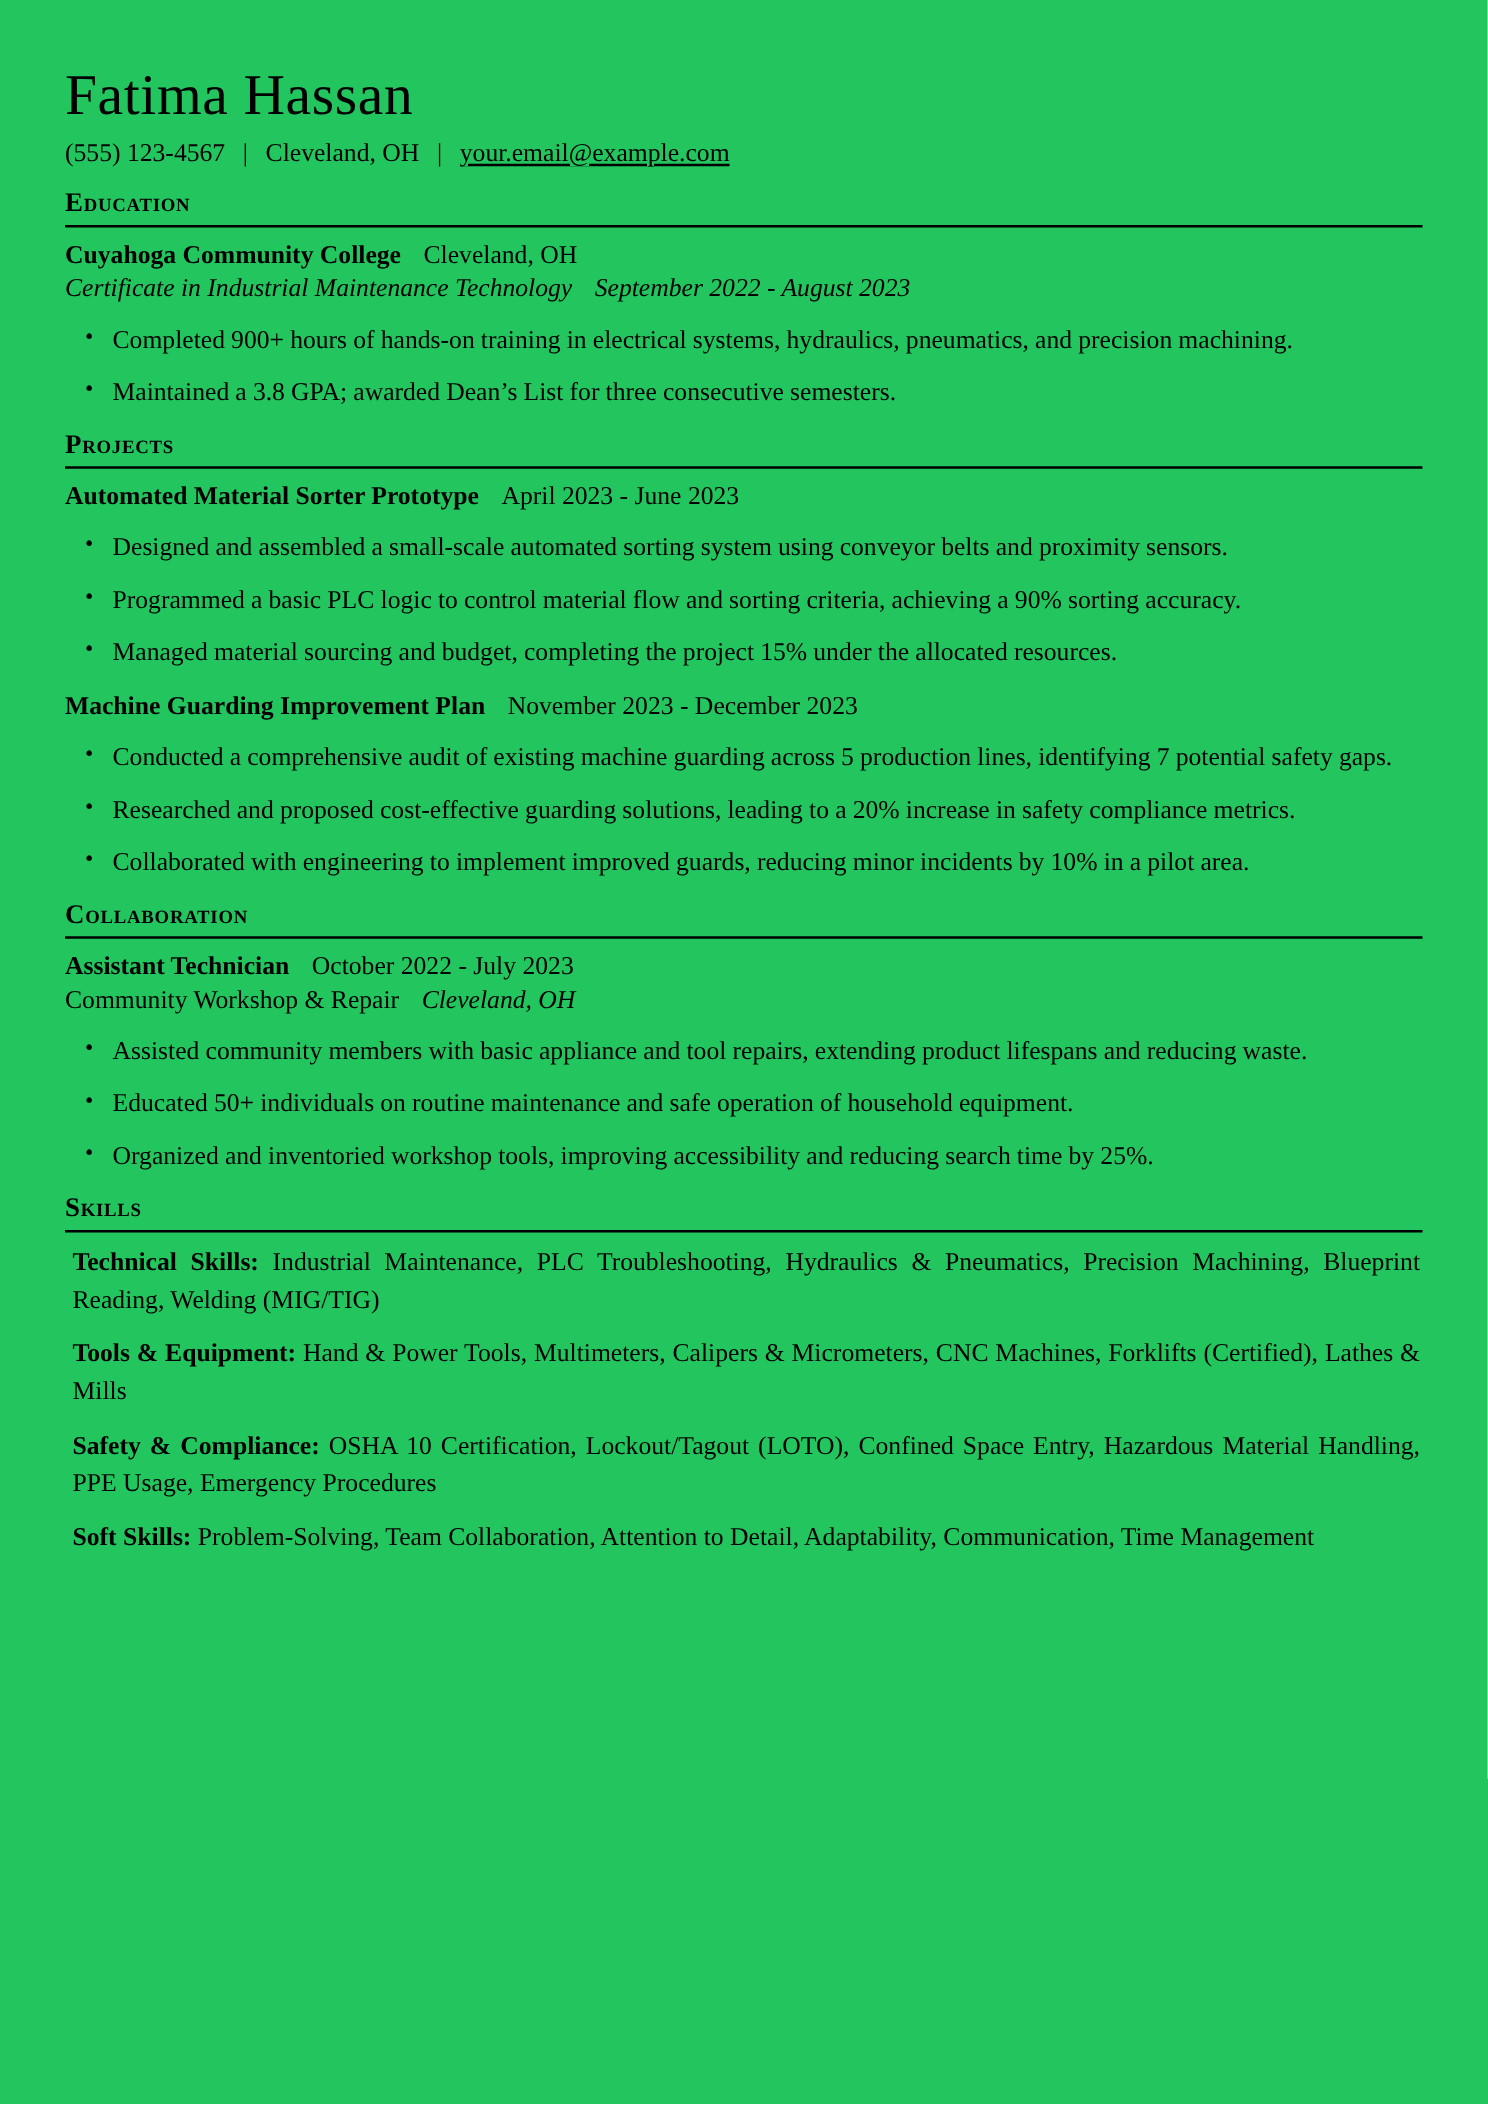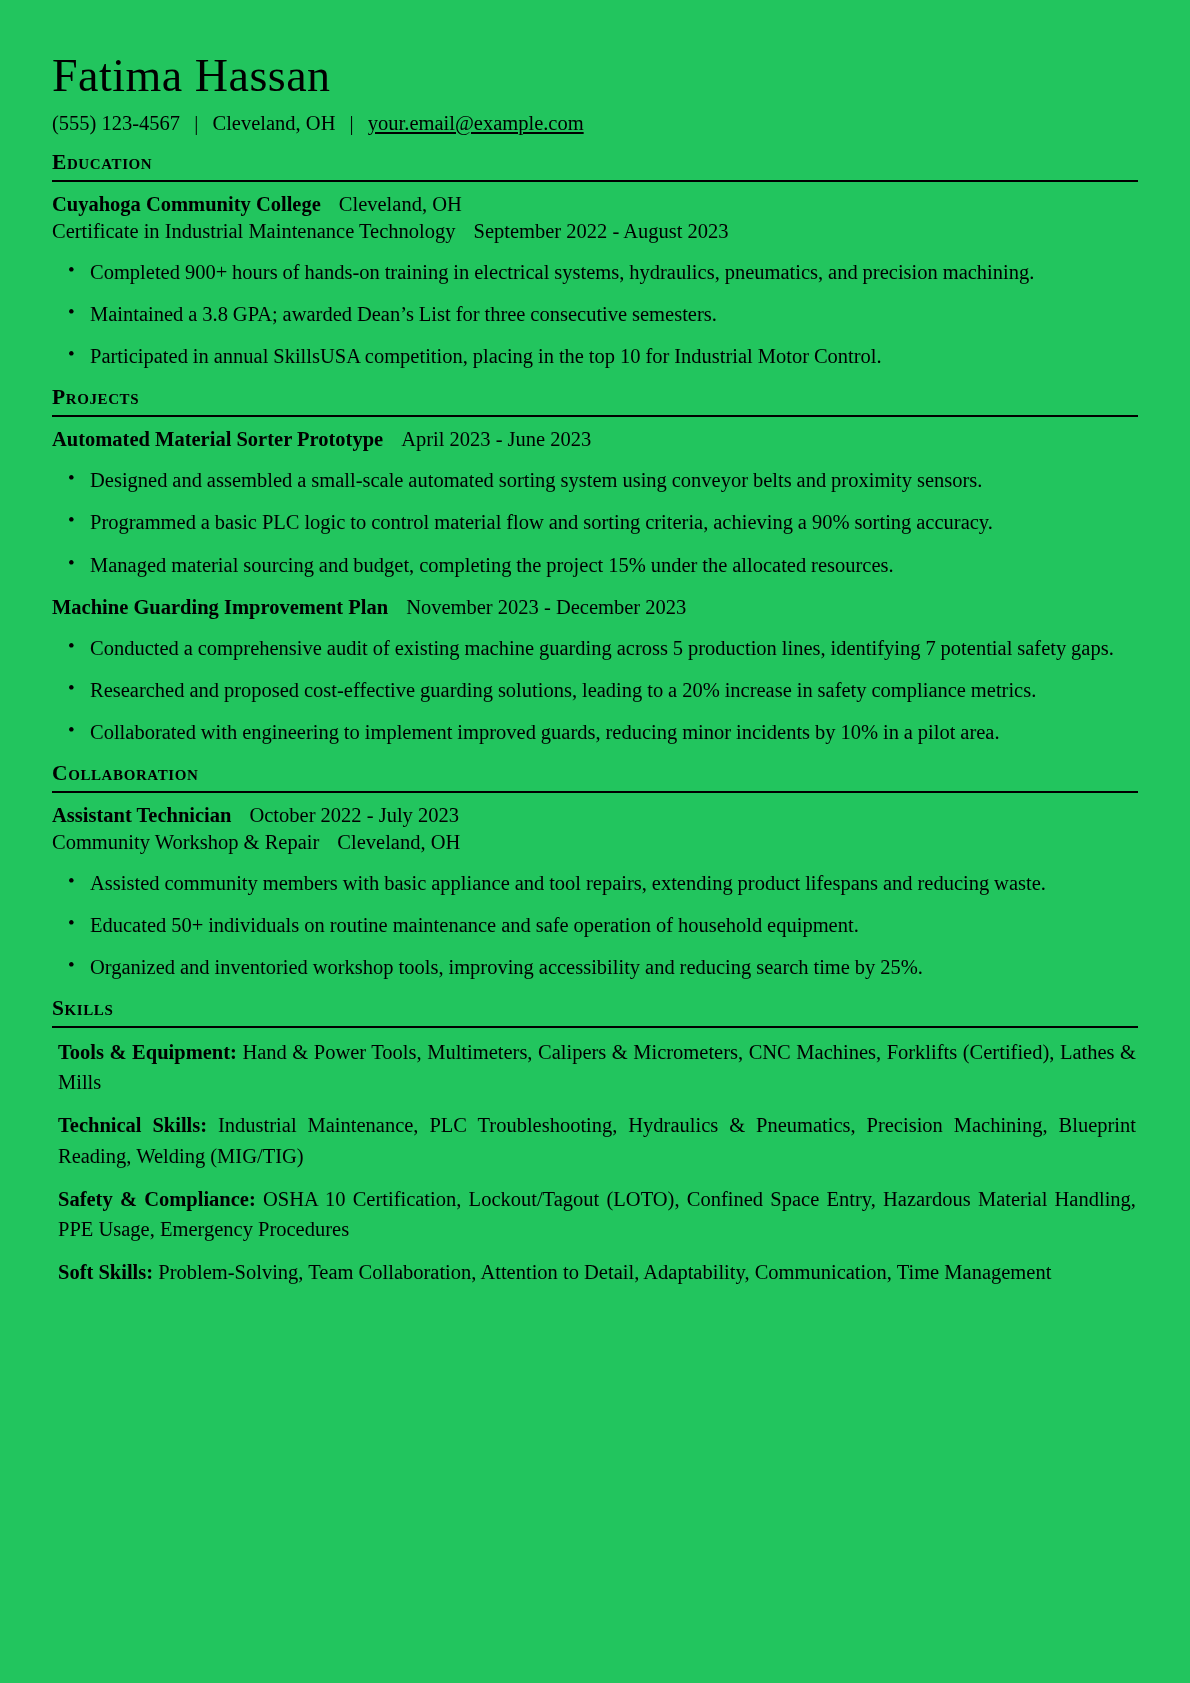--- a/index.html
+++ b/index.html
@@ -72,21 +72,21 @@
   .entry-row {
     display: flex;
     justify-content: flex-start;
     align-items: baseline;
     width: 100%;
     line-height: 1.32;
   }
   .entry-left  { font-size: 20.5px; }
   .entry-right { font-size: 20.5px; text-align: right; white-space: nowrap; padding-left: 18px; }
   .b  { font-weight: 700; }
-  .it { }
+  .it { font-style: italic; }
 
   
   ul.bullets {
     list-style: none;
     margin: 3px 0 0 0;
     padding: 0 0 0 0;
   }
   ul.bullets > li {
     position: relative;
     font-size: 20.5px;
@@ -146,21 +146,20 @@
         <span class="entry-left b">Cuyahoga Community College</span>
         <span class="entry-right">Cleveland, OH</span>
       </div>
       <div class="entry-row">
         <span class="entry-left it">Certificate in Industrial Maintenance Technology</span>
         <span class="entry-right it">September 2022 - August 2023</span>
       </div>
       <ul class="bullets">
         <li>Completed 900+ hours of hands-on training in electrical systems, hydraulics, pneumatics, and precision machining.</li>
         <li>Maintained a 3.8 GPA; awarded Dean’s List for three consecutive semesters.</li>
-        <li>Participated in annual SkillsUSA competition, placing in the top 10 for Industrial Motor Control.</li>
       </ul>
     </div>
   </div>
 
   <div class="section">
     <div class="section-title">Projects</div>
     <hr class="section-rule">
 
     <div class="entry">
       <div class="entry-row">
@@ -206,28 +205,28 @@
         <li>Organized and inventoried workshop tools, improving accessibility and reducing search time by 25%.</li>
       </ul>
     </div>
   </div>
 
   <div class="section">
     <div class="section-title">Skills</div>
     <hr class="section-rule">
 
     <div class="skill-line">
+      <span class="skill-label">Technical Skills:</span>
+      <span>Industrial Maintenance, PLC Troubleshooting, Hydraulics &amp; Pneumatics, Precision Machining, Blueprint Reading, Welding (MIG/TIG)</span>
+    </div>
+    <div class="skill-line">
       <span class="skill-label">Tools &amp; Equipment:</span>
       <span>Hand &amp; Power Tools, Multimeters, Calipers &amp; Micrometers, CNC Machines, Forklifts (Certified), Lathes &amp; Mills</span>
     </div>
     <div class="skill-line">
-      <span class="skill-label">Technical Skills:</span>
-      <span>Industrial Maintenance, PLC Troubleshooting, Hydraulics &amp; Pneumatics, Precision Machining, Blueprint Reading, Welding (MIG/TIG)</span>
-    </div>
-    <div class="skill-line">
       <span class="skill-label">Safety &amp; Compliance:</span>
       <span>OSHA 10 Certification, Lockout/Tagout (LOTO), Confined Space Entry, Hazardous Material Handling, PPE Usage, Emergency Procedures</span>
     </div>
     <div class="skill-line">
       <span class="skill-label">Soft Skills:</span>
       <span>Problem-Solving, Team Collaboration, Attention to Detail, Adaptability, Communication, Time Management</span>
     </div>
   </div>
 
 </div>

